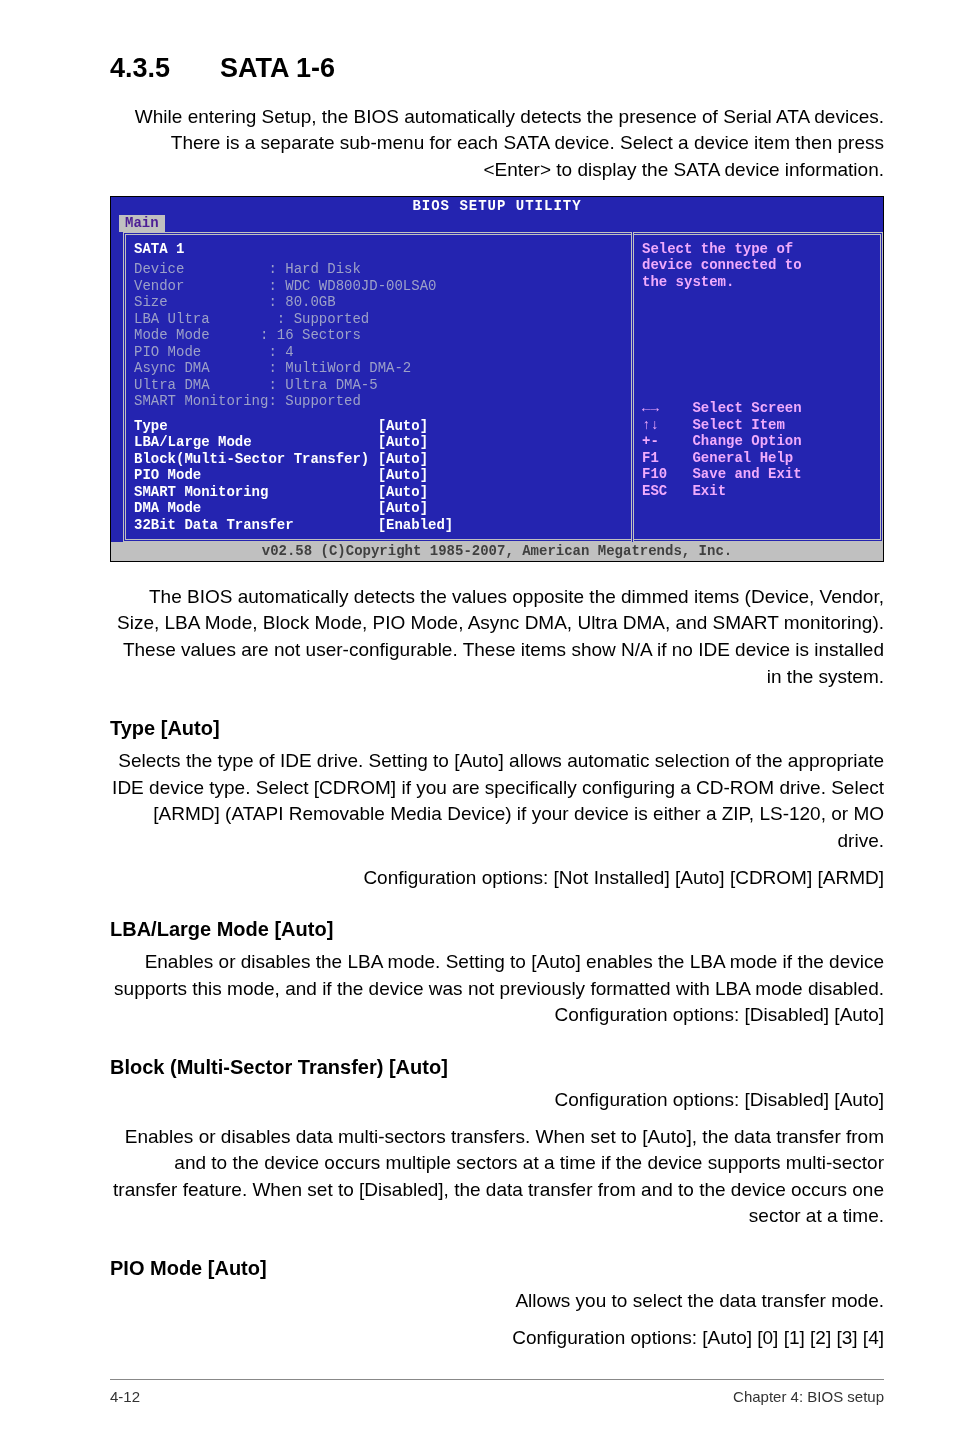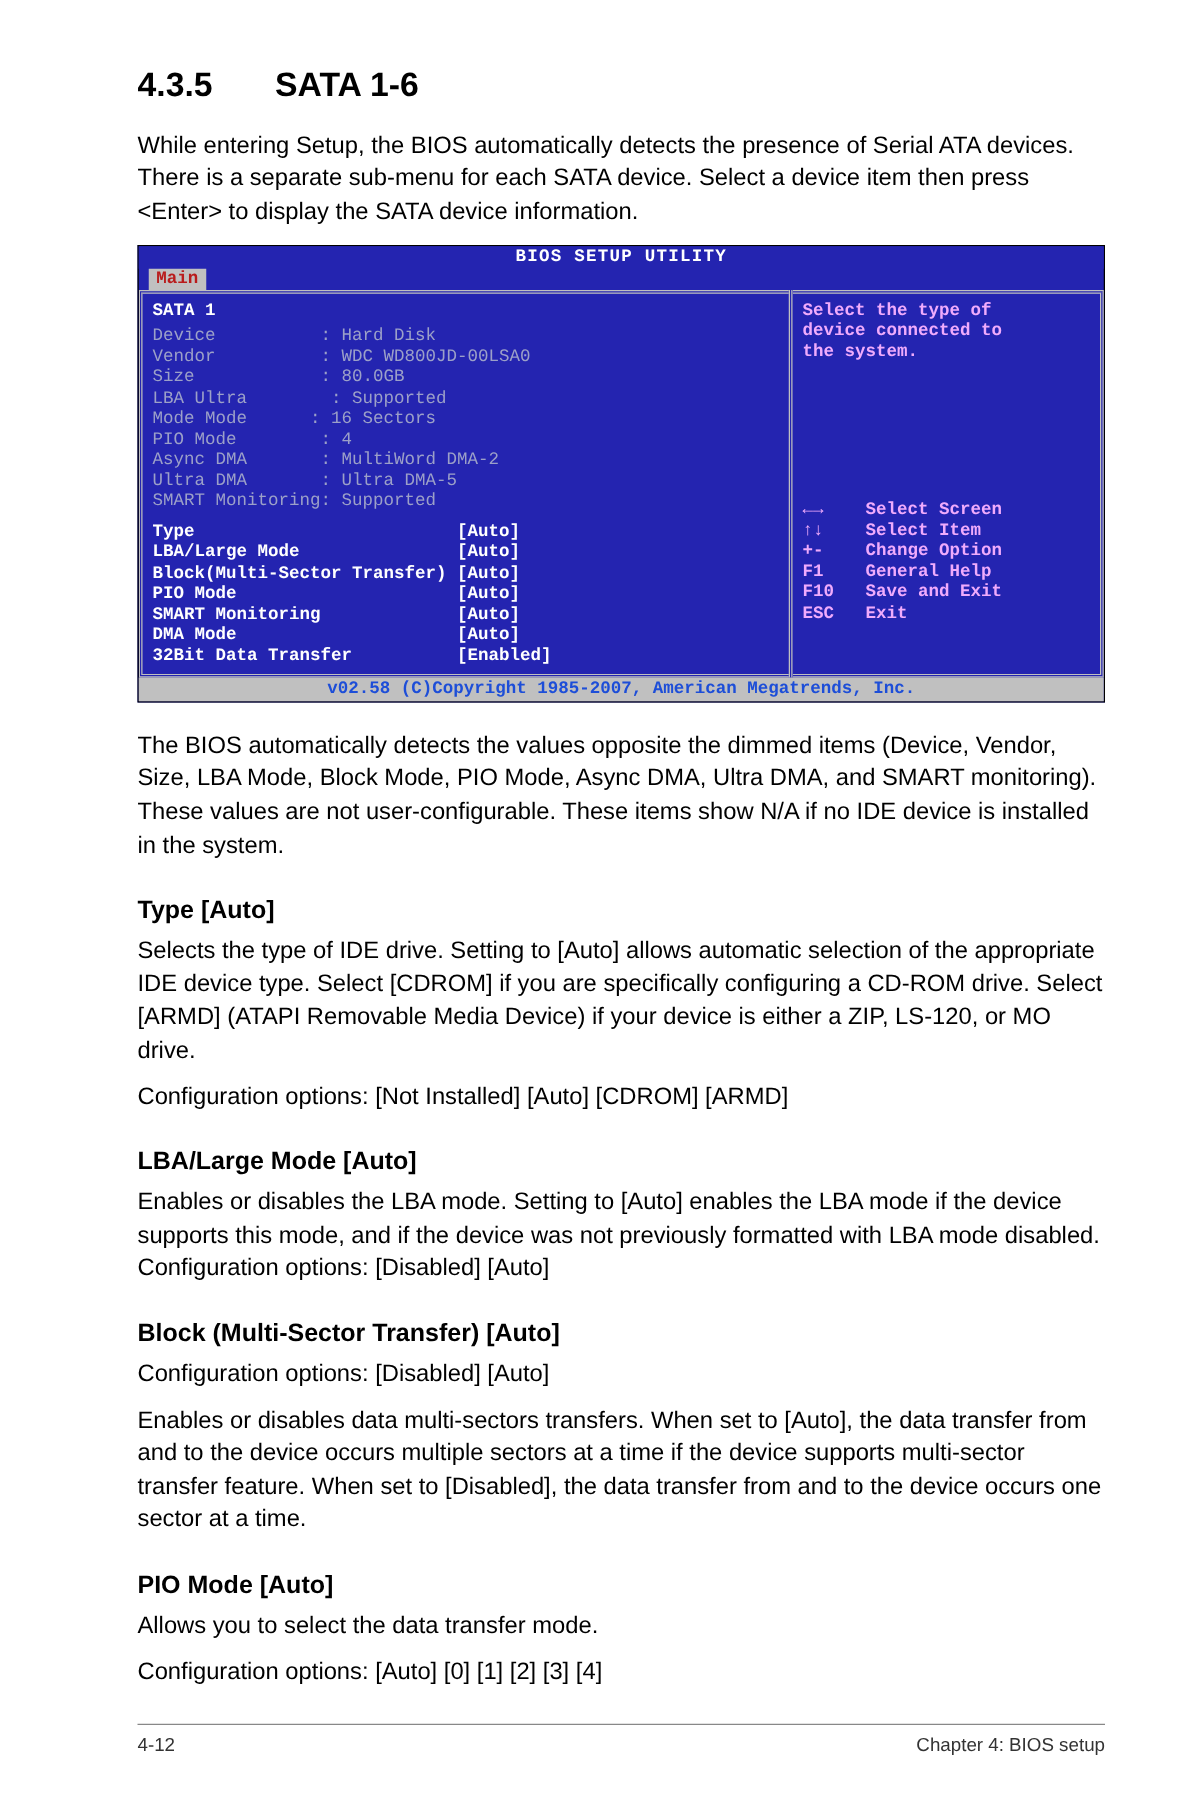--- a/index.html
+++ b/index.html
@@ -1,33 +1,33 @@
 <!DOCTYPE html>
 <html><head>
 <meta charset="utf-8">
 <style>
 html,body{margin:0;padding:0;background:#fff;}
 body{font-family:Arial,Helvetica,sans-serif;color:#000;font-size:19px;line-height:1.4;}
 .page{width:954px;min-height:1438px;padding:50px 70px 30px 110px;box-sizing:border-box;position:relative;}
 h1{font-size:27px;font-weight:bold;margin:0 0 16px 0;}
 h1 .secnum{display:inline-block;width:110px;}
 h2{font-size:20px;font-weight:bold;margin:24px 0 6px 0;}
-p{margin:0 0 10px 0;}
+p{margin:0 0 10px 0;text-align:right;}
 .bios-box{background:#2424b0;color:#fff;font-family:"Courier New",monospace;font-size:14px;line-height:1.18;margin:12px 0 22px 0;border:1px solid #000;}
 .bios-title{background:#2424b0;color:#fff;text-align:center;font-weight:bold;padding:1px 0;letter-spacing:1px;}
 .bios-tabs{padding:0 0 0 8px;}
-.bios-tab{background:#c0c0c0;color:#b91c1c;font-weight:bold;padding:0 6px;display:inline-block;}
+.bios-tab{background:#c0c0c0;color:#4c1d95;font-weight:bold;padding:0 6px;display:inline-block;}
 .bios-body{display:flex;padding:0;}
-.bios-left{flex:1;border:3px double #c0c0c0;border-right:none;padding:6px 8px;color:#fff;position:relative;}
+.bios-left{flex:1;border:3px double #c0c0c0;border-right:none;padding:6px 8px;color:#fff;position:relative;margin-left:12px;}
 .bios-right{width:230px;border:3px double #c0c0c0;border-left:none;padding:6px 8px;color:#f0abfc;font-weight:bold;}
 .bios-sep{border-left:3px double #c0c0c0;margin:0;}
 .bios-left .white{color:#fff;font-weight:bold;}
 .bios-left .gray{color:#9ca0c8;}
 .bios-row{white-space:pre;}
-.bios-copy{background:#c0c0c0;color:#1d4ed8;text-align:center;font-weight:bold;font-size:14px;padding:1px 0;}
+.bios-copy{background:#c0c0c0;color:#404040;text-align:center;font-weight:bold;font-size:14px;padding:1px 0;}
 .rule{border:0;border-top:1px solid #888;margin:28px 0 6px 0;}
 .footer{display:flex;justify-content:space-between;font-size:15px;color:#333;}
 .hint-row{white-space:pre;}
 </style>
 </head>
 <body>
 
 <div class="page">
 
   <h1>

